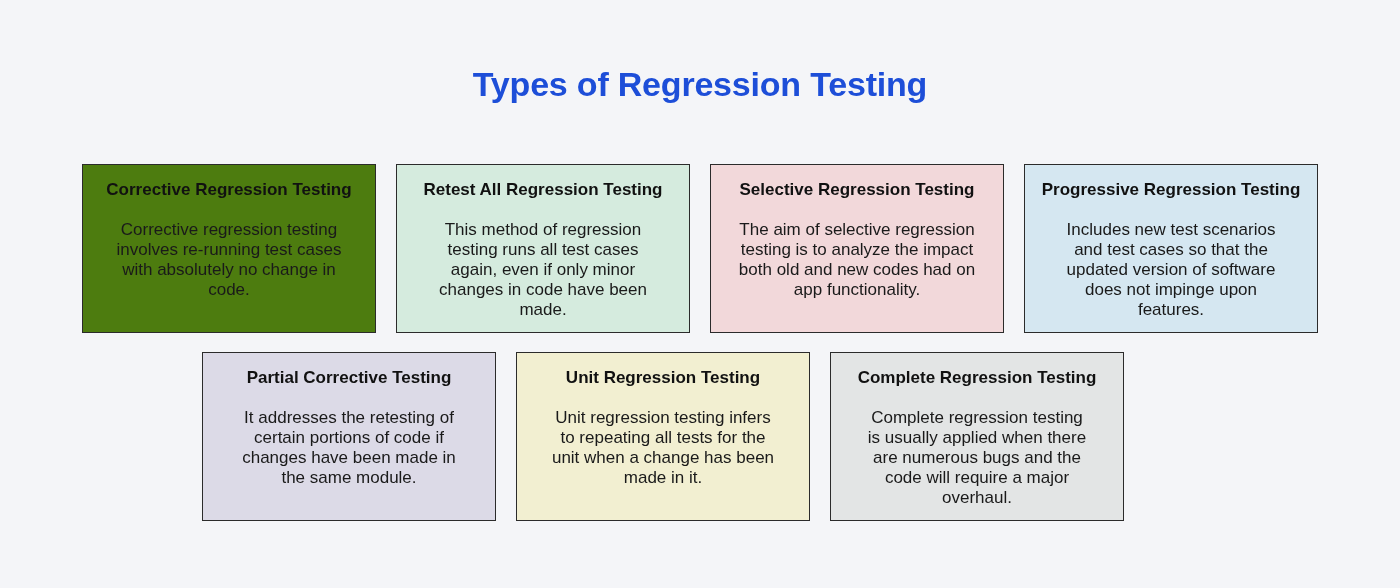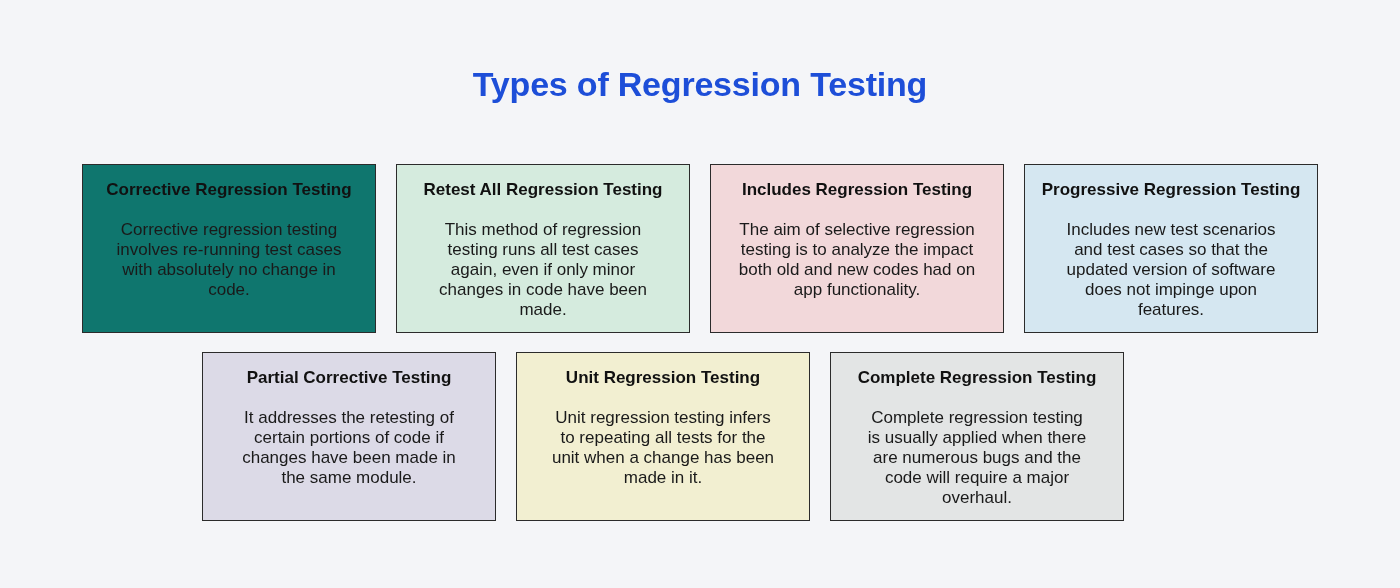--- a/index.html
+++ b/index.html
@@ -55,37 +55,37 @@
   }
 </style>
 </head>
 <body>
 
 <main>
 
   <h1 class="page-title">Types of Regression Testing</h1>
 
   <section class="row row-1">
-    <article class="card" style="background-color: #0f766e;">
+    <article class="card" style="background-color: #4d7c0f;">
       <h2 class="card-title">Corrective Regression Testing</h2>
       <p class="card-desc">Corrective regression testing
 involves re-running test cases
 with absolutely no change in
 code.</p>
     </article>
     <article class="card" style="background-color: rgb(213, 235, 222);">
       <h2 class="card-title">Retest All Regression Testing</h2>
       <p class="card-desc">This method of regression
 testing runs all test cases
 again, even if only minor
 changes in code have been
 made.</p>
     </article>
     <article class="card" style="background-color: rgb(242, 216, 218);">
-      <h2 class="card-title">Includes Regression Testing</h2>
+      <h2 class="card-title">Selective Regression Testing</h2>
       <p class="card-desc">The aim of selective regression
 testing is to analyze the impact
 both old and new codes had on
 app functionality.</p>
     </article>
     <article class="card" style="background-color: rgb(213, 231, 241);">
       <h2 class="card-title">Progressive Regression Testing</h2>
       <p class="card-desc">Includes new test scenarios
 and test cases so that the
 updated version of software

